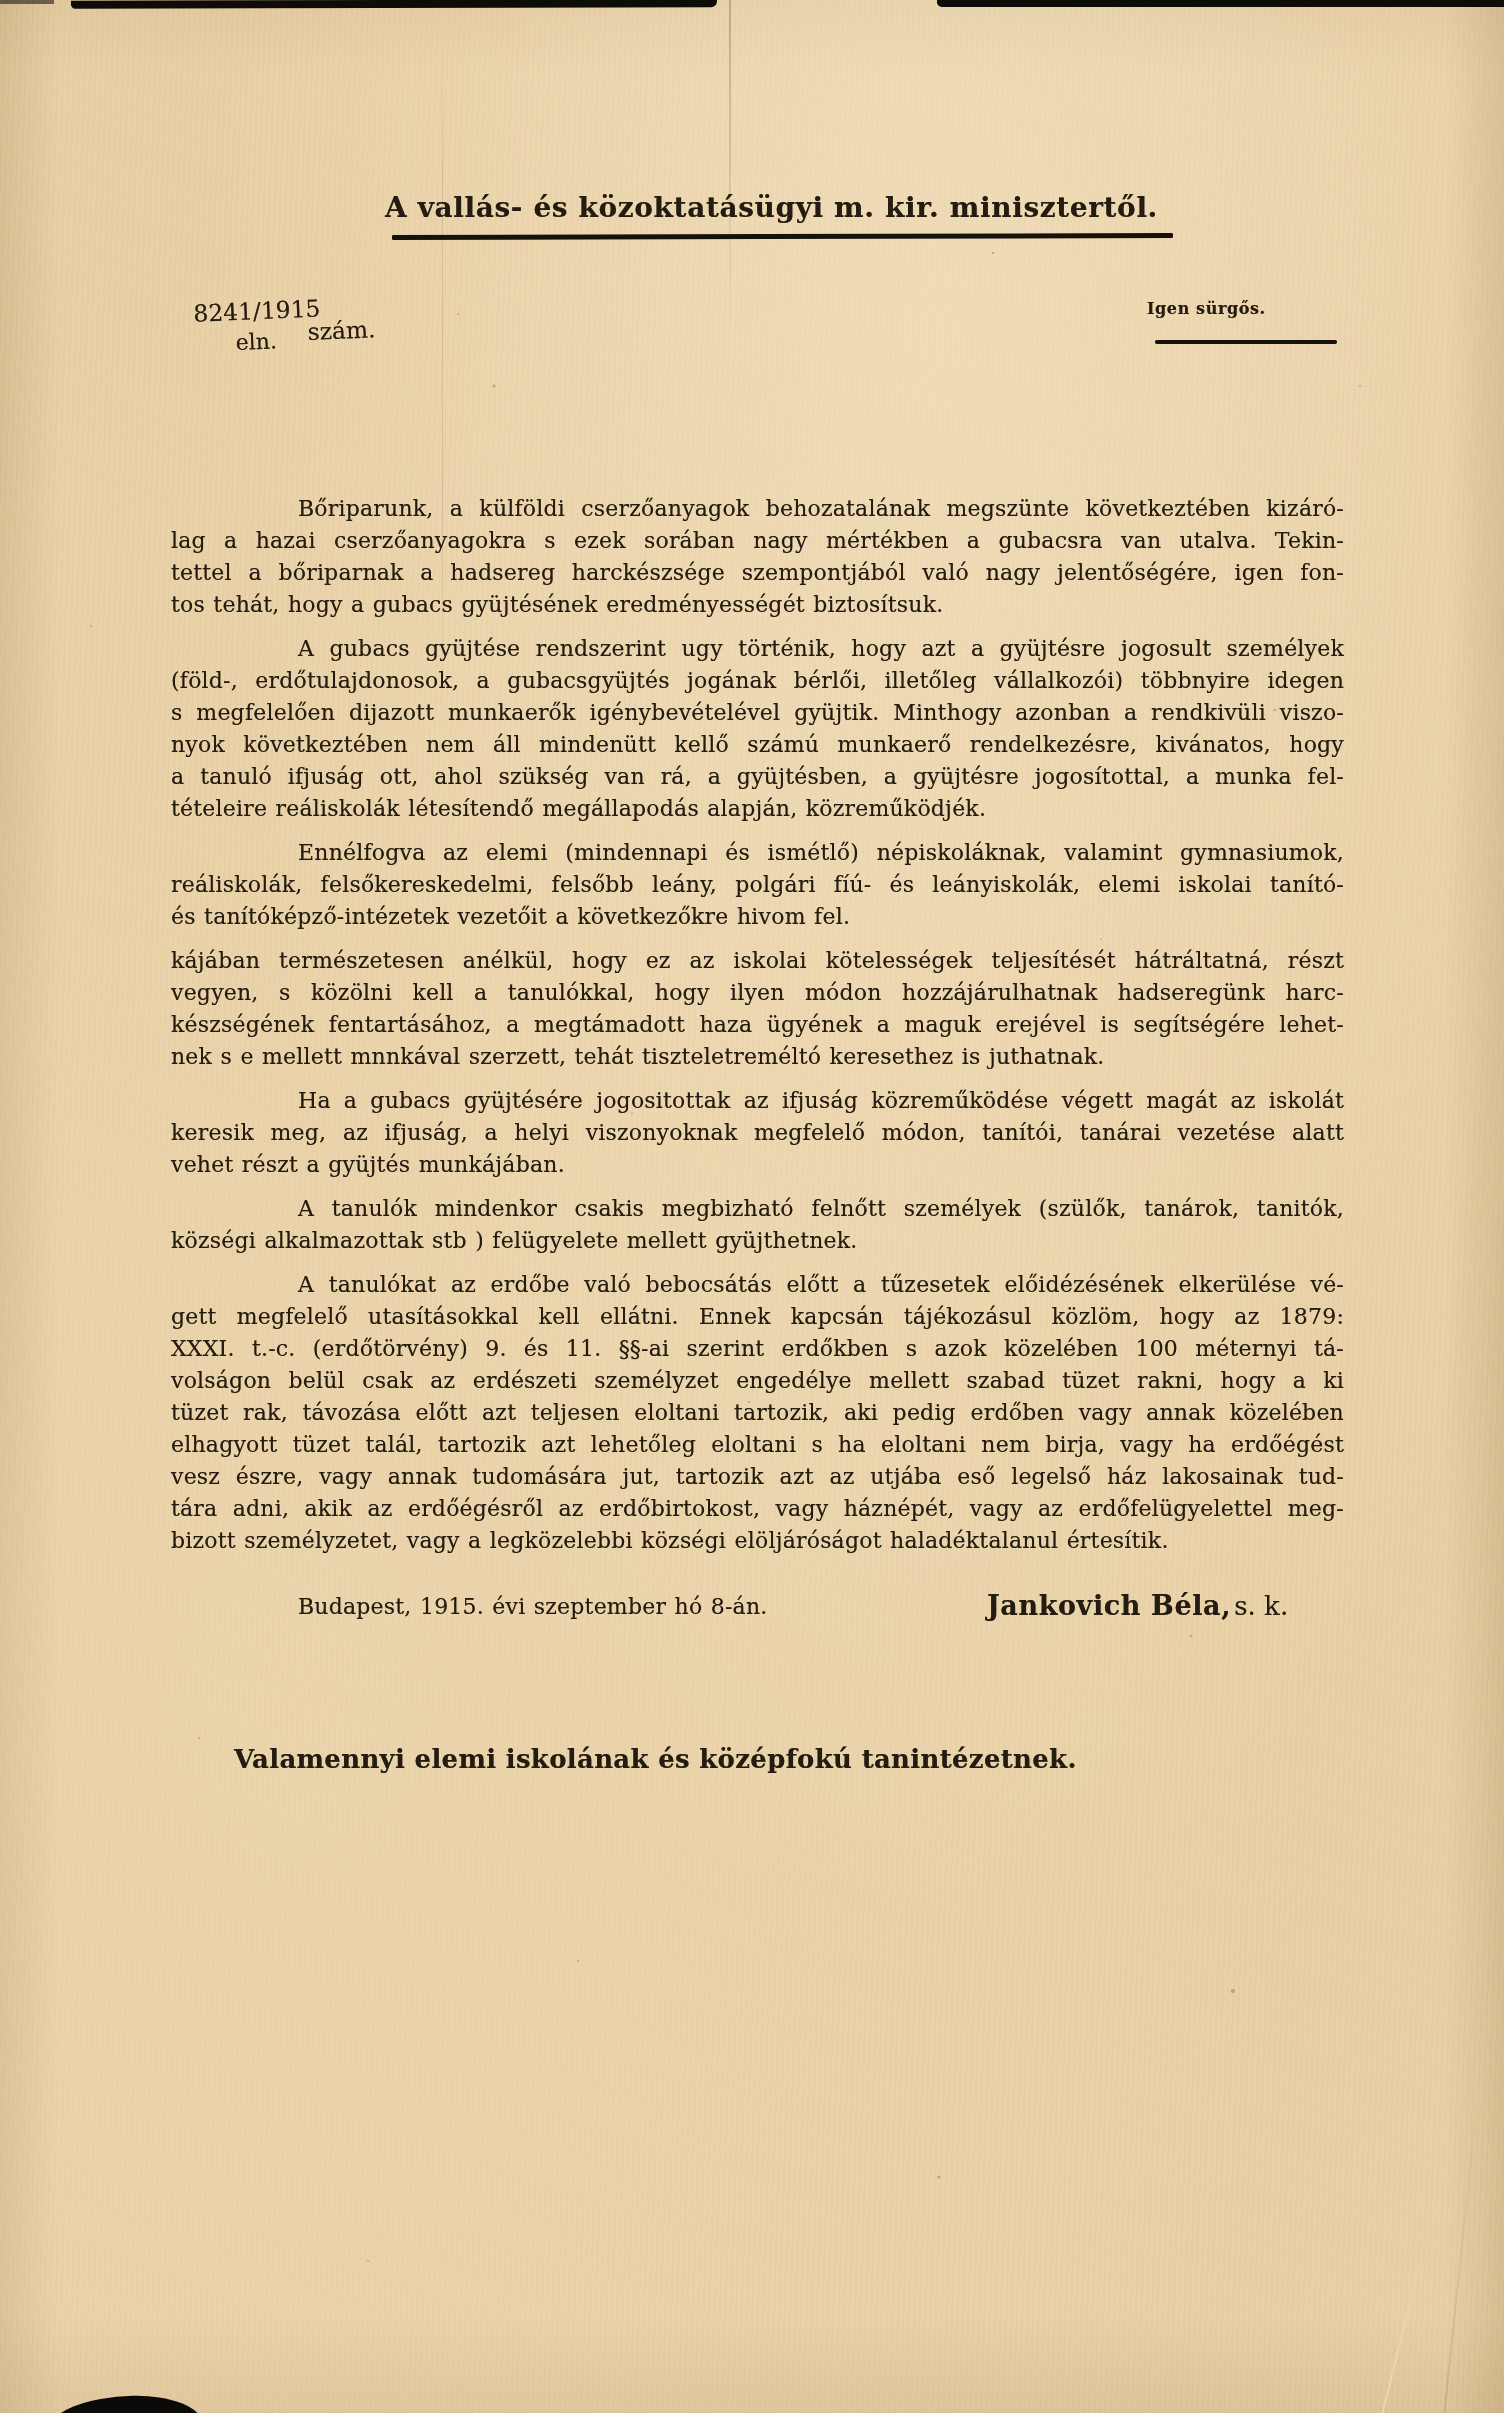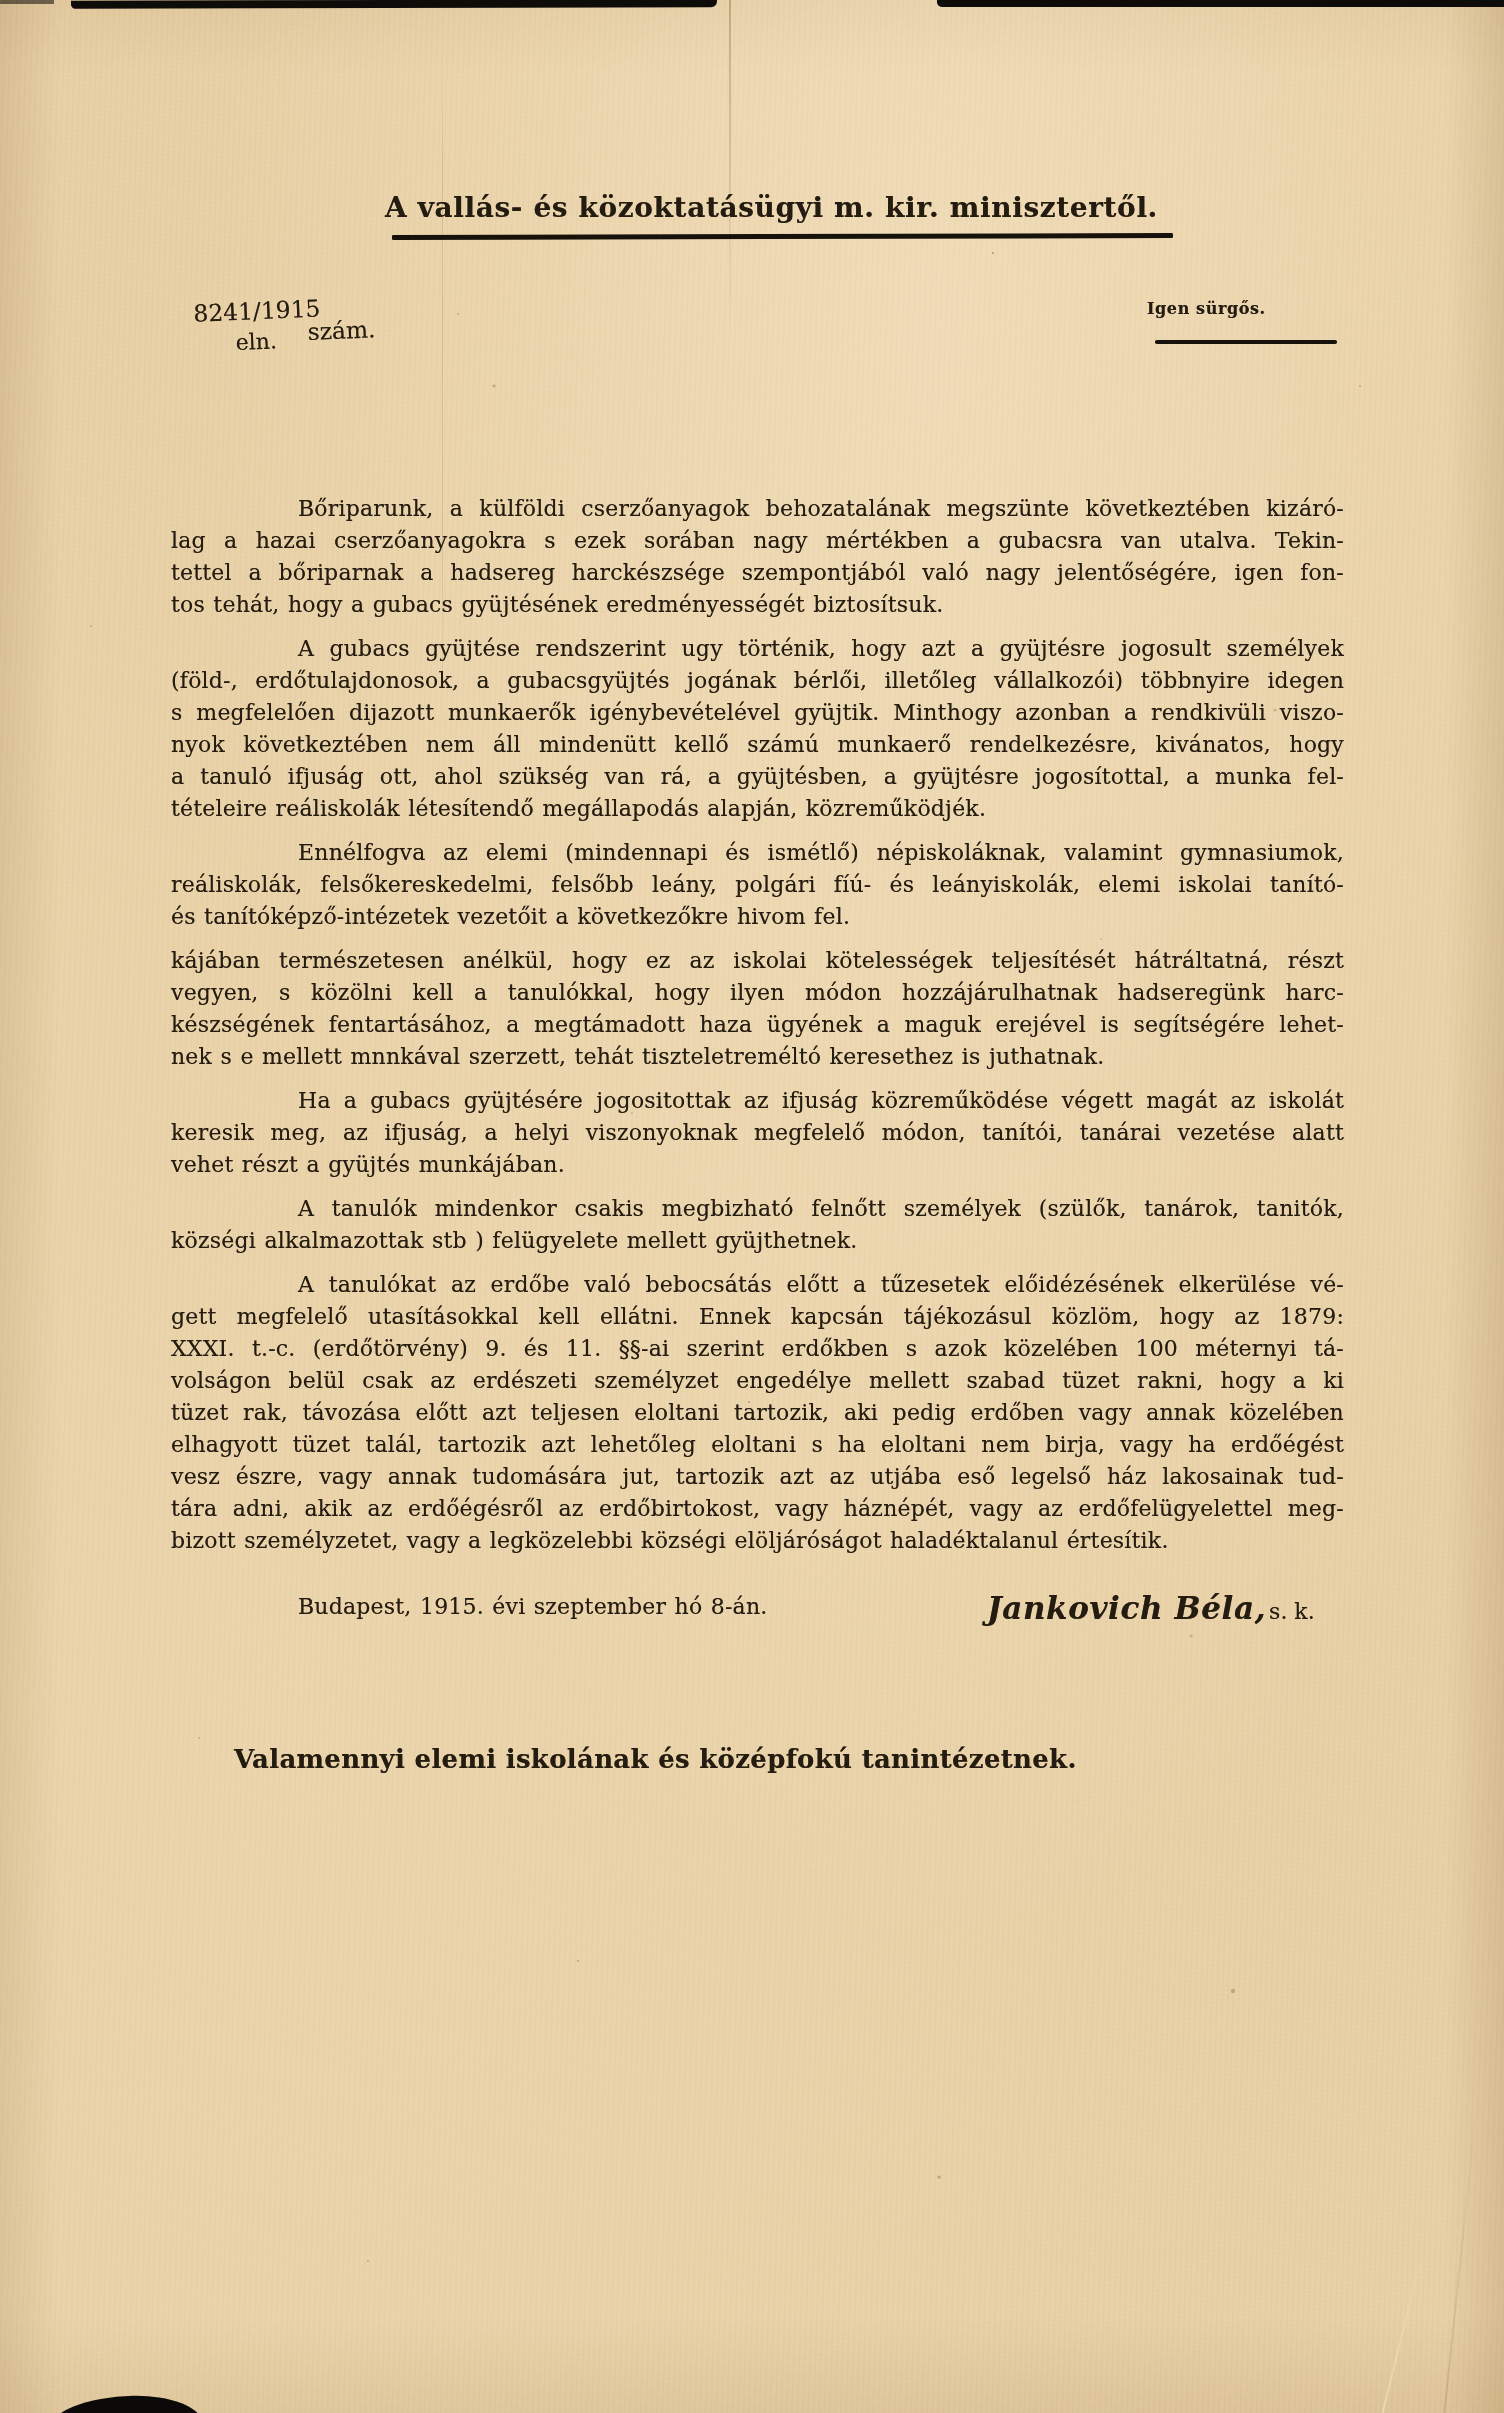--- a/index.html
+++ b/index.html
@@ -61,22 +61,22 @@
   .line{
     height:32px;line-height:32px;white-space:normal;
     text-align:justify;text-align-last:justify;
     letter-spacing:0.2px;word-spacing:1.2px;
   }
   .line.indent{padding-left:127px;}
   .line.last{text-align-last:left;}
   .date-para{margin-top:34px;}
 
   .signature{position:absolute;left:987px;top:1590px;white-space:nowrap;}
-  .signature .name{font-size:31px;font-weight:700;letter-spacing:0.6px;font-style:italic;}
-  .signature .suffix{font-size:22px;}
+  .signature .name{font-size:27px;font-weight:700;letter-spacing:0.6px;}
+  .signature .suffix{font-size:26px;}
 
   .address-line{
     position:absolute;left:234px;top:1744px;width:1034px;
     font-size:26px;font-weight:700;letter-spacing:0.3px;white-space:nowrap;
   }
 </style>
 </head>
 <body>
 
 <div class="paper">

